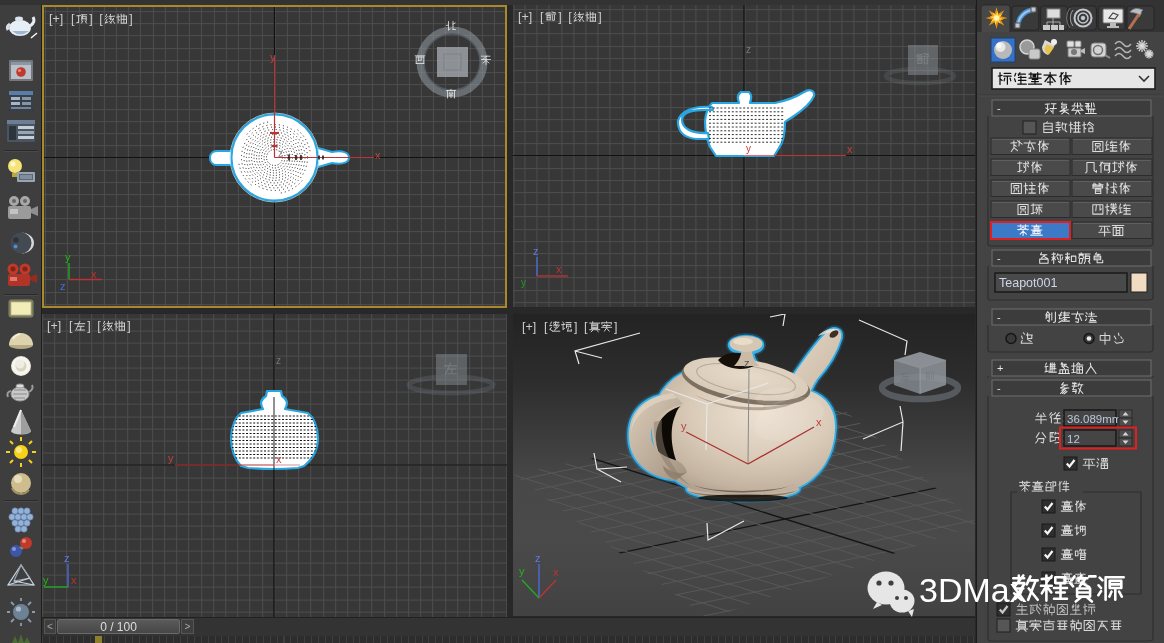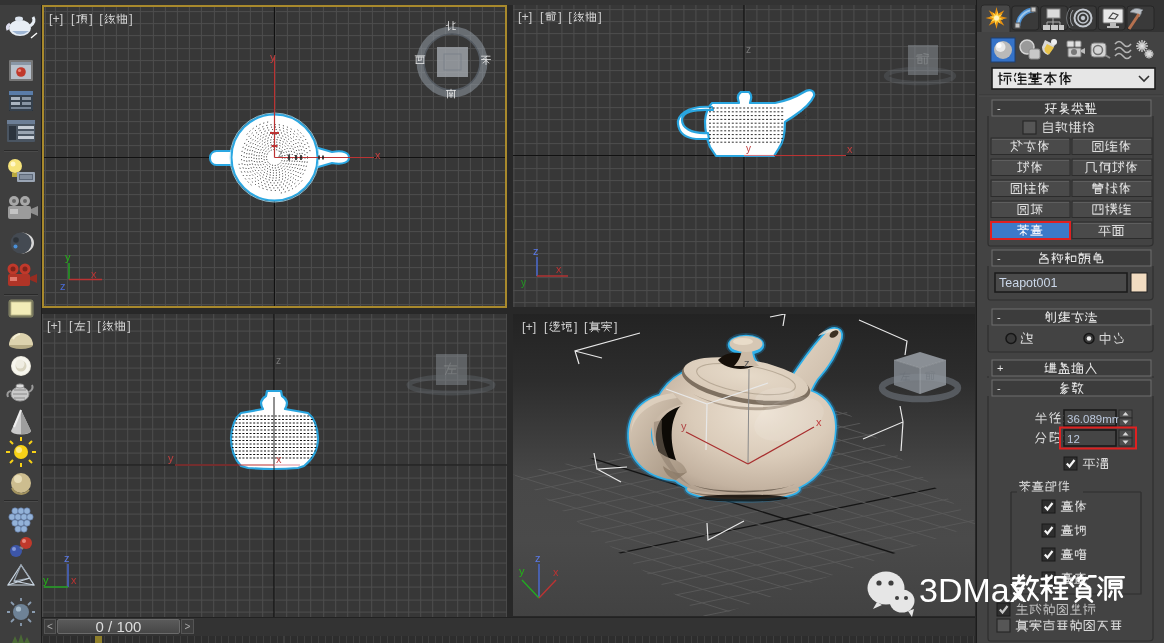--- a/index.html
+++ b/index.html
@@ -444,21 +444,21 @@
       <text x="31.0" y="16.5" font-size="12.5" fill="#cccccc">[</text>
       <path d="M38.4 8.0L37.5 10.1M36.7 11.7L38.8 11.5M38.4 13.3L37.0 15.4M37.0 15.4L39.6 17.0M39.6 17.2L46.8 17.2M40.7 8.3L46.0 8.3M42.8 7.7L42.3 10.7M40.7 9.6L41.8 10.7M44.9 9.6L43.9 10.7M40.5 11.2L46.5 11.2M43.3 11.2L43.0 14.8M41.2 12.8L42.3 14.0M45.4 12.2L44.4 14.0M43.0 14.8L41.2 16.4M49.8 8.0L50.9 9.6M48.5 10.7L51.9 10.4M50.1 10.7L50.1 15.4M50.1 15.4L51.6 14.3M53.0 8.6L58.2 8.6M53.5 10.4L53.5 13.8M53.5 10.4L57.7 10.4M57.7 10.4L57.7 13.3M53.5 12.2L57.7 12.2M55.4 13.8L54.6 17.0M54.6 17.0L58.2 17.0M58.2 17.0L58.2 15.4" fill="none" stroke="#cccccc" stroke-width="1.00" stroke-linecap="round"></path>
       <text x="61.0" y="16.5" font-size="12.5" fill="#cccccc">]</text>
       <text x="71.0" y="16.5" font-size="12.5" fill="#cccccc">[</text>
       <path d="M79.7 7.7L79.7 9.1M76.7 9.1L86.8 9.1M78.8 10.1L84.7 10.1M78.8 10.1L78.8 14.6M84.7 10.1L84.7 14.6M78.8 11.7L84.7 11.7M78.8 13.3L84.7 13.3M78.8 14.6L84.7 14.6M76.7 15.7L86.8 15.7M79.7 16.4L78.1 17.8M83.9 16.4L85.4 17.8M93.5 7.7L93.5 8.8M88.8 8.8L98.3 8.8M88.8 8.8L88.8 10.1M98.3 8.8L98.3 10.1M91.4 10.7L90.4 12.2M89.9 11.5L97.2 11.5M94.1 10.7L93.5 13.3M88.5 13.3L98.6 13.3M93.5 14.0L91.4 17.2M93.5 14.0L96.2 17.2" fill="none" stroke="#cccccc" stroke-width="1.00" stroke-linecap="round"></path>
       <text x="101.0" y="16.5" font-size="12.5" fill="#cccccc">]</text>
     </svg>
   </div>
 <div class="abs" style="left:42px;top:617px;width:933px;height:19px;background:#333333;border-top:1px solid #222"></div>
 <div class="abs" style="left:44px;top:619px;width:12px;height:15px;background:#3e3e3e;border:1px solid #555;color:#aaa;font-size:10px;text-align:center;line-height:13px">&lt;</div>
-<div class="abs" style="left:57px;top:619px;width:123px;height:15px;background:linear-gradient(180deg,#5a5a5a,#474747);border:1px solid #6a6a6a;border-radius:2px;color:#ddd;font-size:15px;text-align:center;line-height:14px">0 / 100</div>
+<div class="abs" style="left:57px;top:619px;width:123px;height:15px;background:linear-gradient(180deg,#5a5a5a,#474747);border:1px solid #6a6a6a;border-radius:2px;color:#ddd;font-size:12px;text-align:center;line-height:14px">0 / 100</div>
 <div class="abs" style="left:181px;top:619px;width:13px;height:15px;background:#3e3e3e;border:1px solid #555;color:#aaa;font-size:10px;text-align:center;line-height:13px">&gt;</div>
 <div class="abs" style="left:42px;top:636px;width:933px;height:7px;background:#2d2d2d;background-image:repeating-linear-gradient(to right,#3e3e3e 0,#3e3e3e 1px,transparent 1px,transparent 6.9px)"></div>
 <div class="abs" style="left:95px;top:636px;width:7px;height:7px;background:#8f7f2a"></div>
 <div class="abs" style="left:976px;top:0;width:188px;height:643px;background:#434343;border-left:1px solid #1c1c1c">
     <svg width="188" height="643" viewBox="0 0 188 643">
       <rect x="0" y="0" width="188" height="32" fill="#333333"></rect>
       <path d="M4.0 32 V8 Q4.0 5 7.0 5 H30.0 Q33.0 5 33.0 8 V32" fill="#484848" stroke="#2a2a2a"></path>
       <rect x="34.8" y="6" width="27" height="24" rx="3" fill="#3a3a3a" stroke="#262626"></rect>
       <rect x="63.6" y="6" width="27" height="24" rx="3" fill="#3a3a3a" stroke="#262626"></rect>
       <rect x="92.4" y="6" width="27" height="24" rx="3" fill="#3a3a3a" stroke="#262626"></rect>

